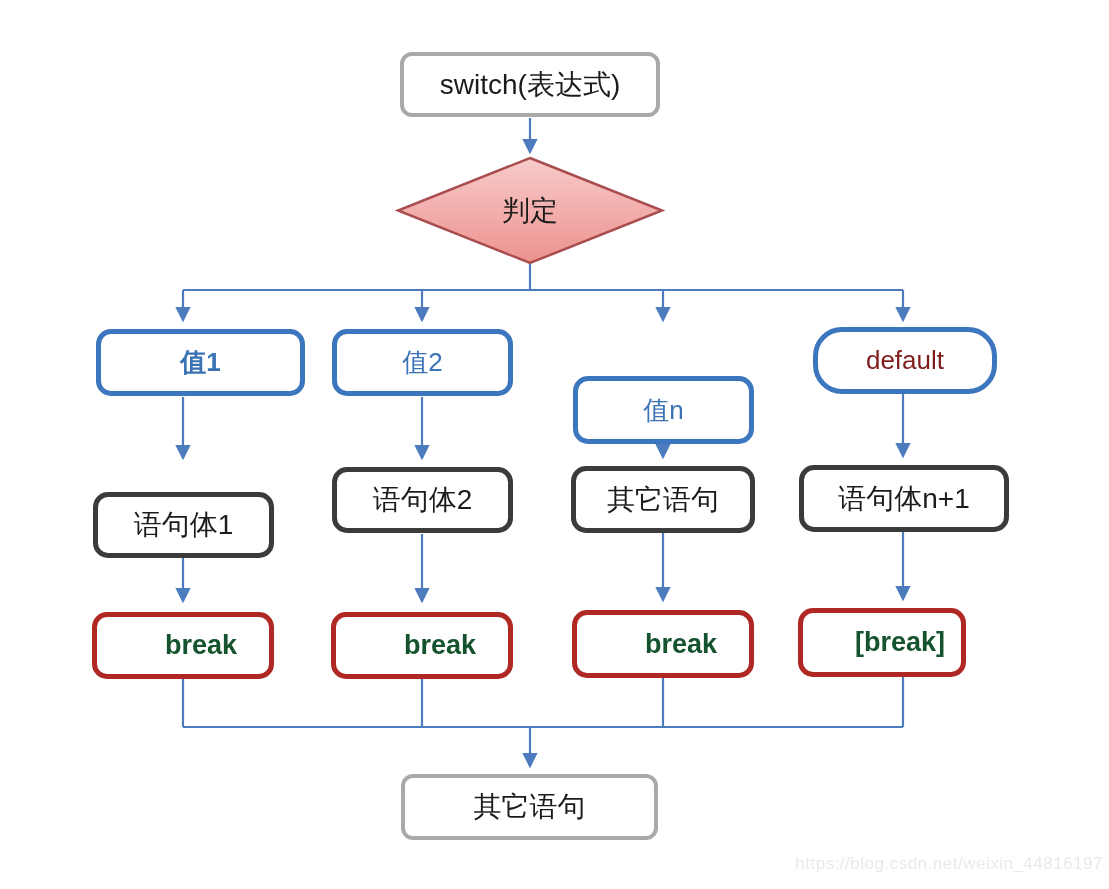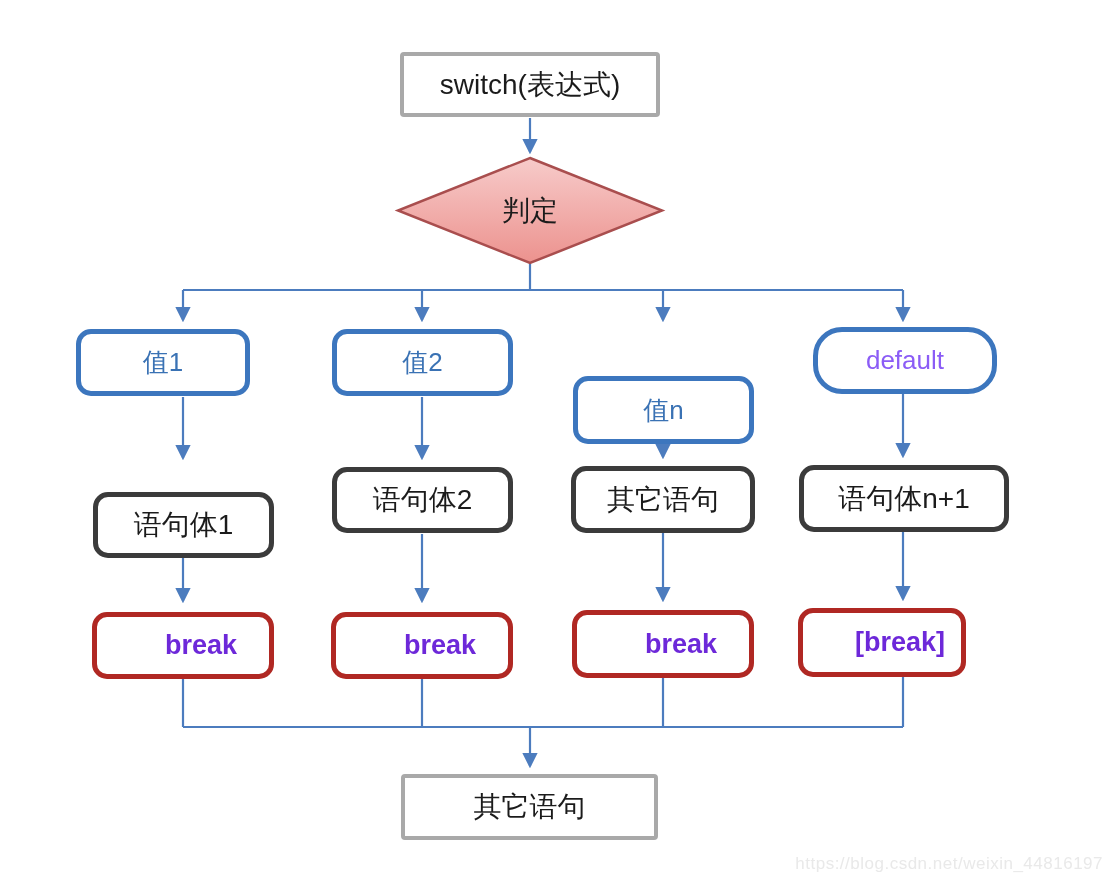--- a/index.html
+++ b/index.html
@@ -18,36 +18,36 @@
     background: #ffffff;
     display: flex;
     align-items: center;
     justify-content: center;
     border-radius: 15px;
     color: #1b1b1b;
     white-space: nowrap;
   }
   .node.terminal {
     border: 4px solid #A9A9A9;
-    border-radius: 4px;
+    border-radius: 12px;
     font-size: 28px;
   }
   .node.case {
     border: 5px solid #3C76BE;
     color: #3A72B4;
     font-size: 26px;
   }
-  .node.case.default-case { color: #8b5cf6; border-radius: 29px; }
+  .node.case.default-case { color: #7f1d1d; border-radius: 29px; }
   .node.stmt {
     border: 5px solid #3B3B3B;
     font-size: 28px;
   }
   .node.brk {
     border: 5px solid #B02823;
-    color: #6d28d9;
+    color: #14532d;
     font-weight: 700;
     font-size: 27px;
     padding-left: 36px;
   }
   .diamond-label {
     position: absolute;
     left: 465px;
     top: 193px;
     width: 130px;
     height: 36px;
@@ -112,21 +112,21 @@
       <path d="M530 727 V766" marker-end="url(#ah)"></path>
     </g>
 
     <polygon points="530,158 662,210.5 530,263 398,210.5" fill="url(#diamondGrad)" stroke="#A94E4E" stroke-width="2.5"></polygon>
   </svg>
 
   <div class="node terminal" style="left:400px; top:52px; width:260px; height:65px;">switch(表达式)</div>
 
   <div class="diamond-label">判定</div>
 
-  <div class="node case" style="left:76px;  top:329px; width:174px; height:67px;">值1</div>
+  <div class="node case" style="left:96px;  top:329px; width:209px; height:67px;font-weight:bold;">值1</div>
   <div class="node case" style="left:332px; top:329px; width:181px; height:67px;">值2</div>
   <div class="node case" style="left:573px; top:328px; width:181px; height:68px;margin-top:48px;">值n</div>
   <div class="node case default-case" style="left:813px; top:327px; width:184px; height:67px;">default</div>
 
   <div class="node stmt" style="left:93px;  top:492px; width:181px; height:66px;">语句体1</div>
   <div class="node stmt" style="left:332px; top:467px; width:181px; height:66px;">语句体2</div>
   <div class="node stmt" style="left:571px; top:466px; width:184px; height:67px;">其它语句</div>
   <div class="node stmt" style="left:799px; top:465px; width:210px; height:67px;">语句体n+1</div>
 
   <div class="node brk" style="left:92px;  top:612px; width:182px; height:67px;">break</div>

